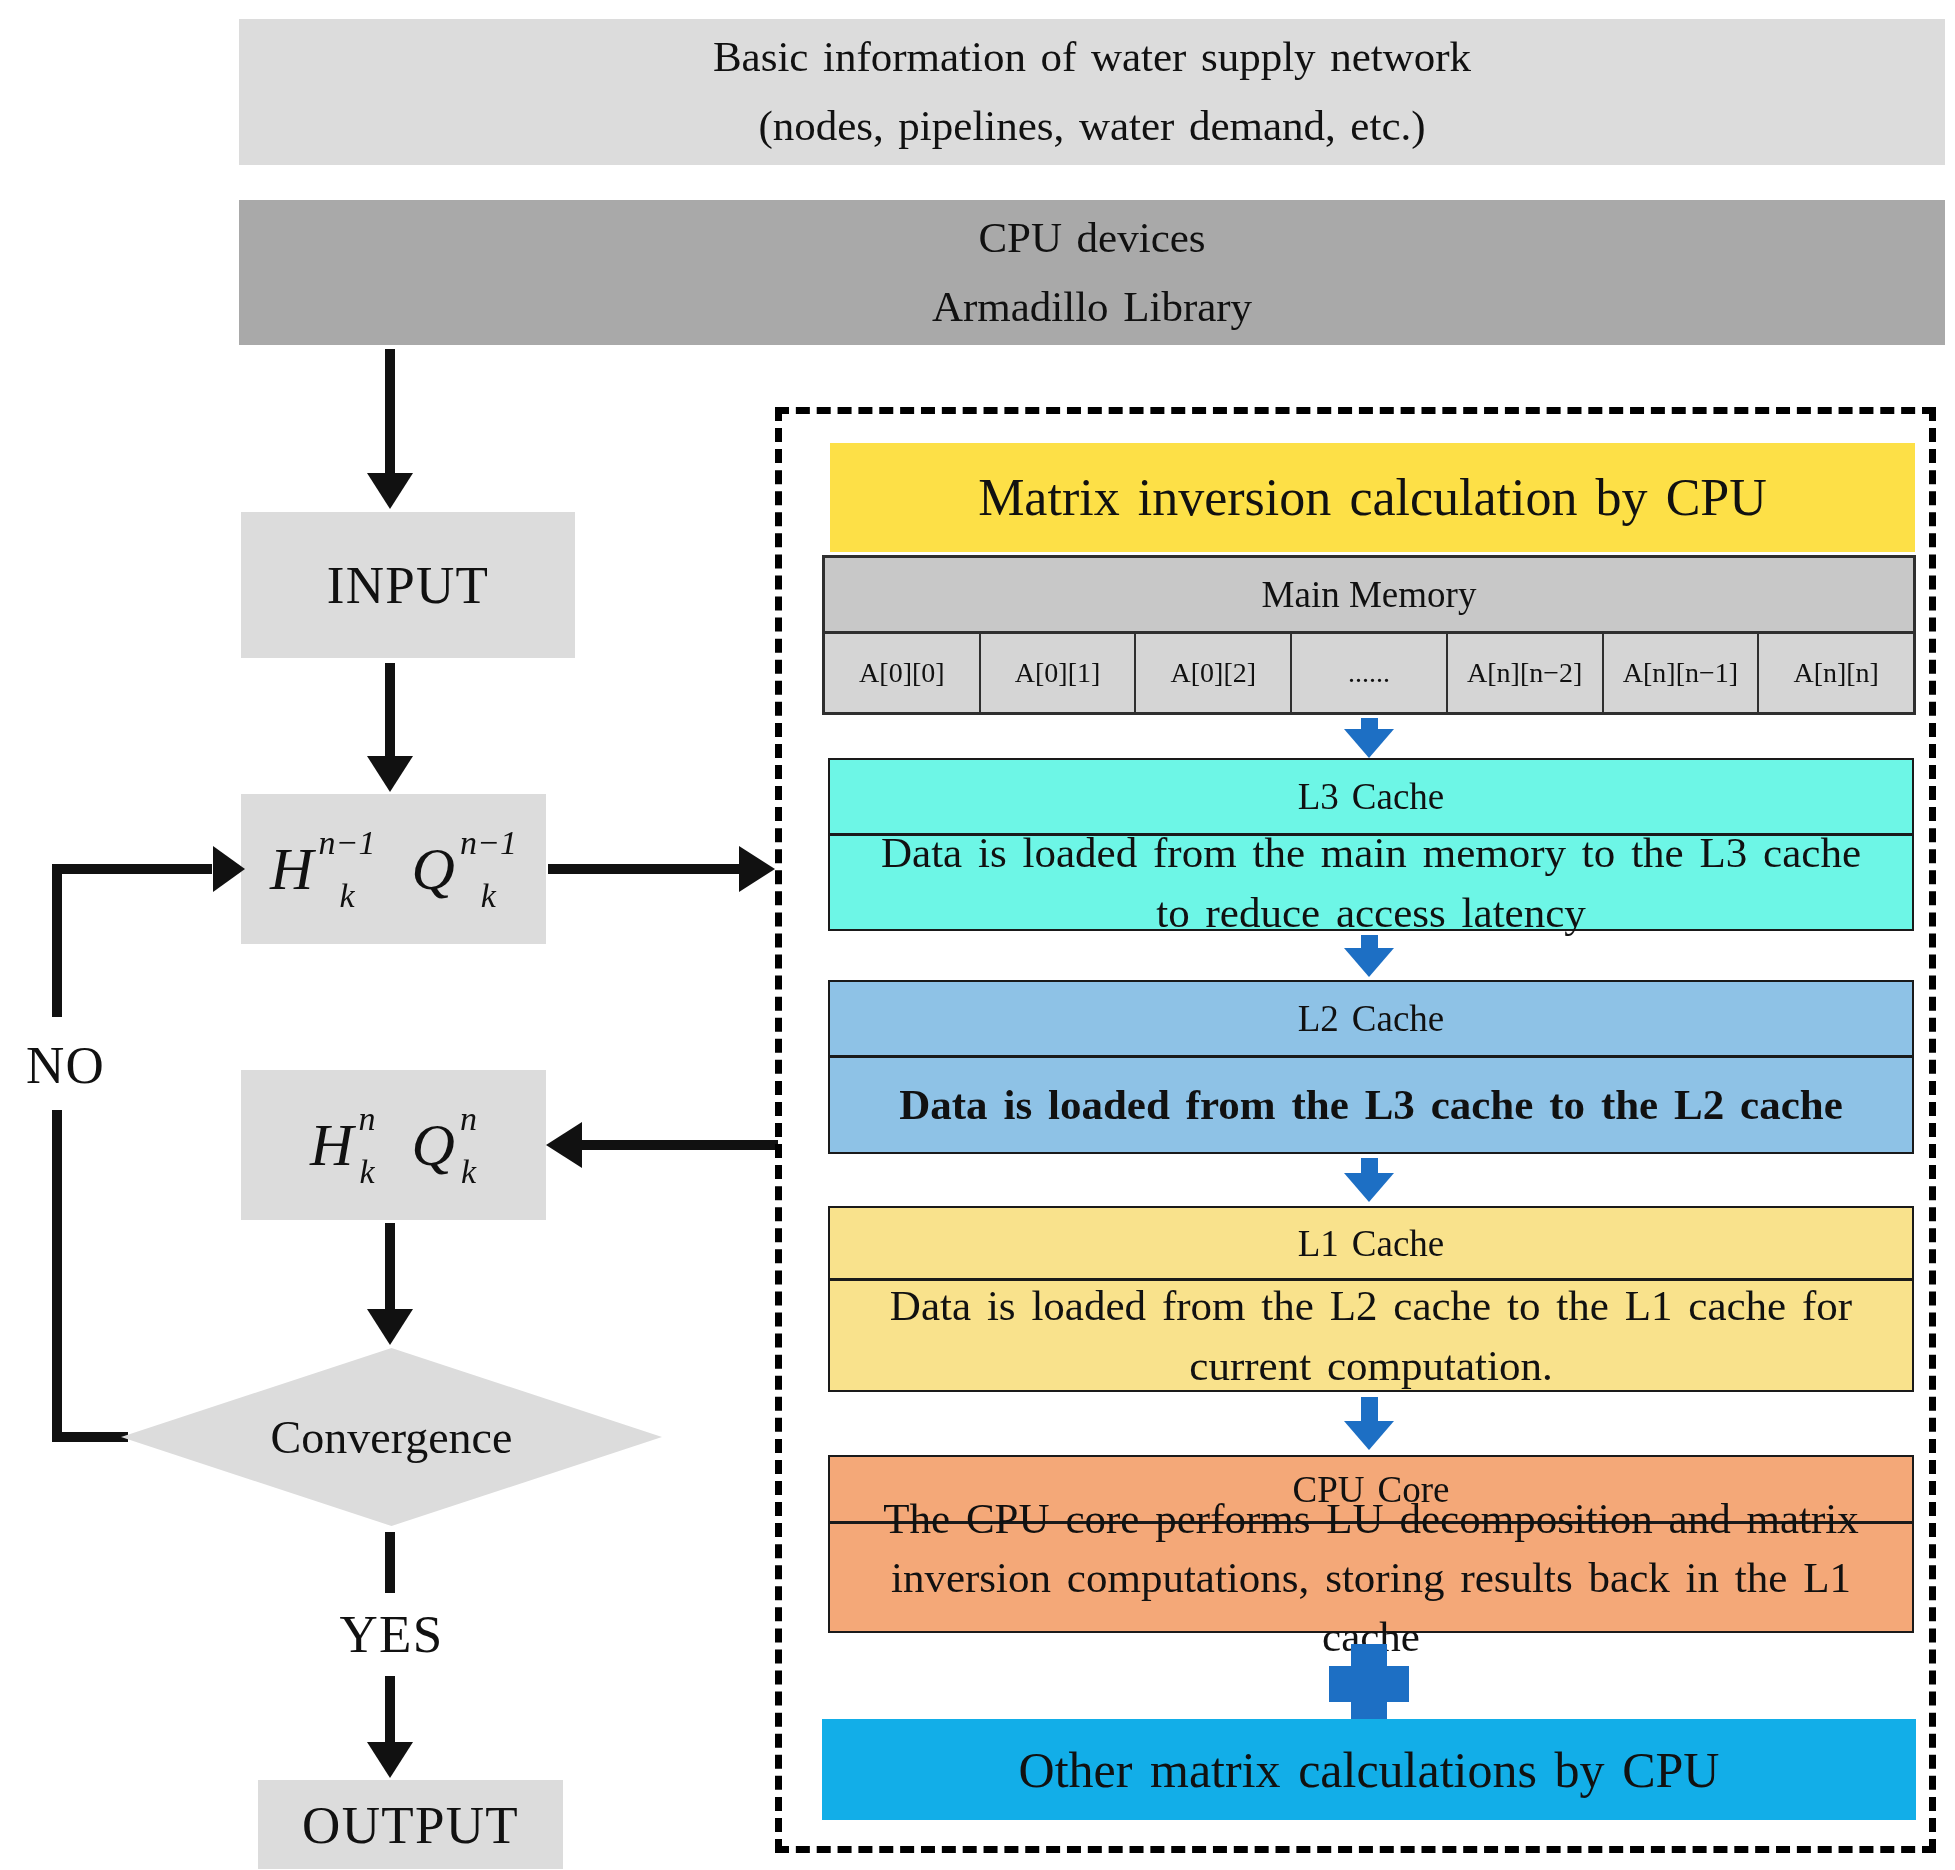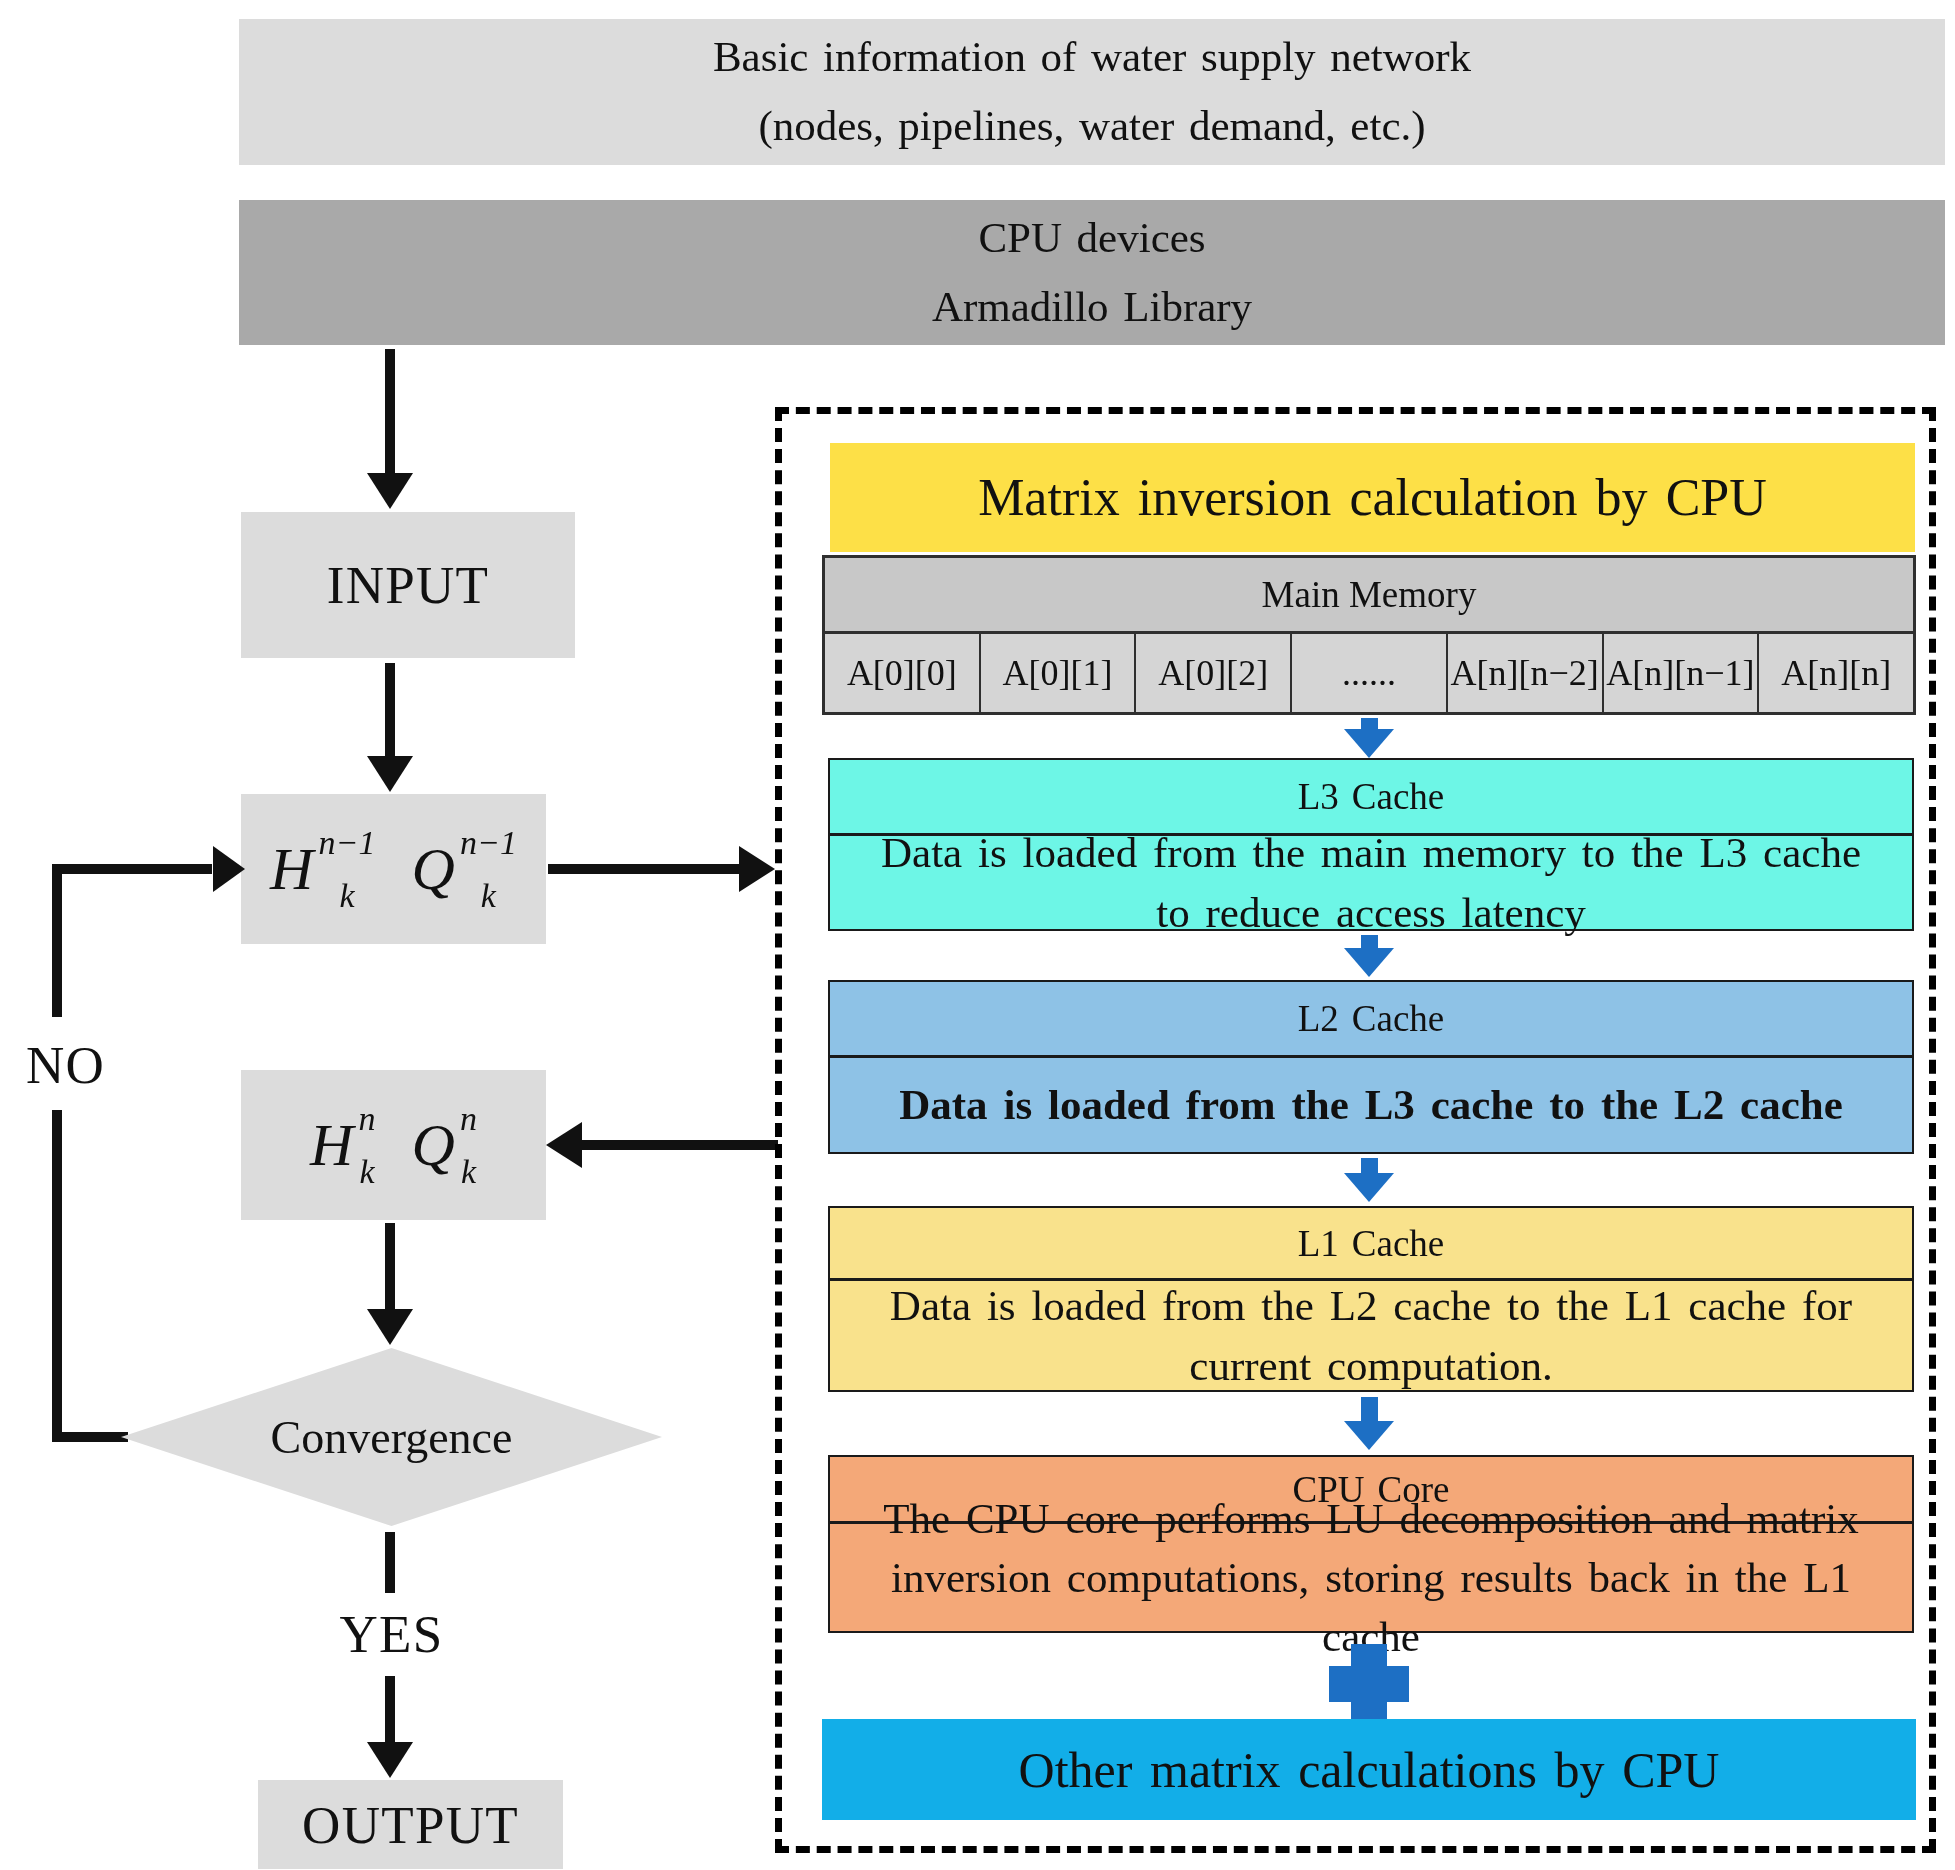--- a/index.html
+++ b/index.html
@@ -46,21 +46,21 @@
   .mv-sup,.mv-sub{font-size:34px;line-height:1;}
   .mv + .mv{margin-left:36px;}
 
   
   #panel{left:775px;top:407px;width:1161px;height:1446px;border:7px dashed #000;box-sizing:border-box;}
   #yellow-title{left:830px;top:443px;width:1085px;height:109px;background:#fde047;font-size:52px;word-spacing:5.1px;}
 
   #memory{left:822px;top:555px;width:1094px;border:3.2px solid #2f2f2f;box-sizing:border-box;background:#d5d5d5;}
   #memory-header{height:73px;background:#c8c8c8;font-size:37px;border-bottom:3.2px solid #2f2f2f;}
   #memory-row{display:flex;height:78px;}
-  .mem-cell{flex:1;display:flex;align-items:center;justify-content:center;font-size:36px;background:#d5d5d5;}
+  .mem-cell{flex:1;display:flex;align-items:center;justify-content:center;font-size:28px;background:#d5d5d5;}
   .mem-cell + .mem-cell{border-left:2.5px solid #2f2f2f;}
 
   .cache{left:828px;width:1086px;border:2.5px solid #1a1a1a;box-sizing:border-box;}
   .cache .chead{font-size:37px;border-bottom:3.2px solid #1a1a1a;word-spacing:3.8px;}
   .cache .cbody{font-size:43px;line-height:1.38;word-spacing:5.1px;padding:0 45px;}
   .l3{top:758px;background:#6df6e6;}
   .l3 .chead{height:73px;} .l3 .cbody{height:93px;}
   .l2{top:980px;background:#8ec2e6;}
   .l2 .chead{height:73px;} .l2 .cbody{height:94px;font-weight:bold;}
   .l1{top:1206px;background:#f9e28c;}

